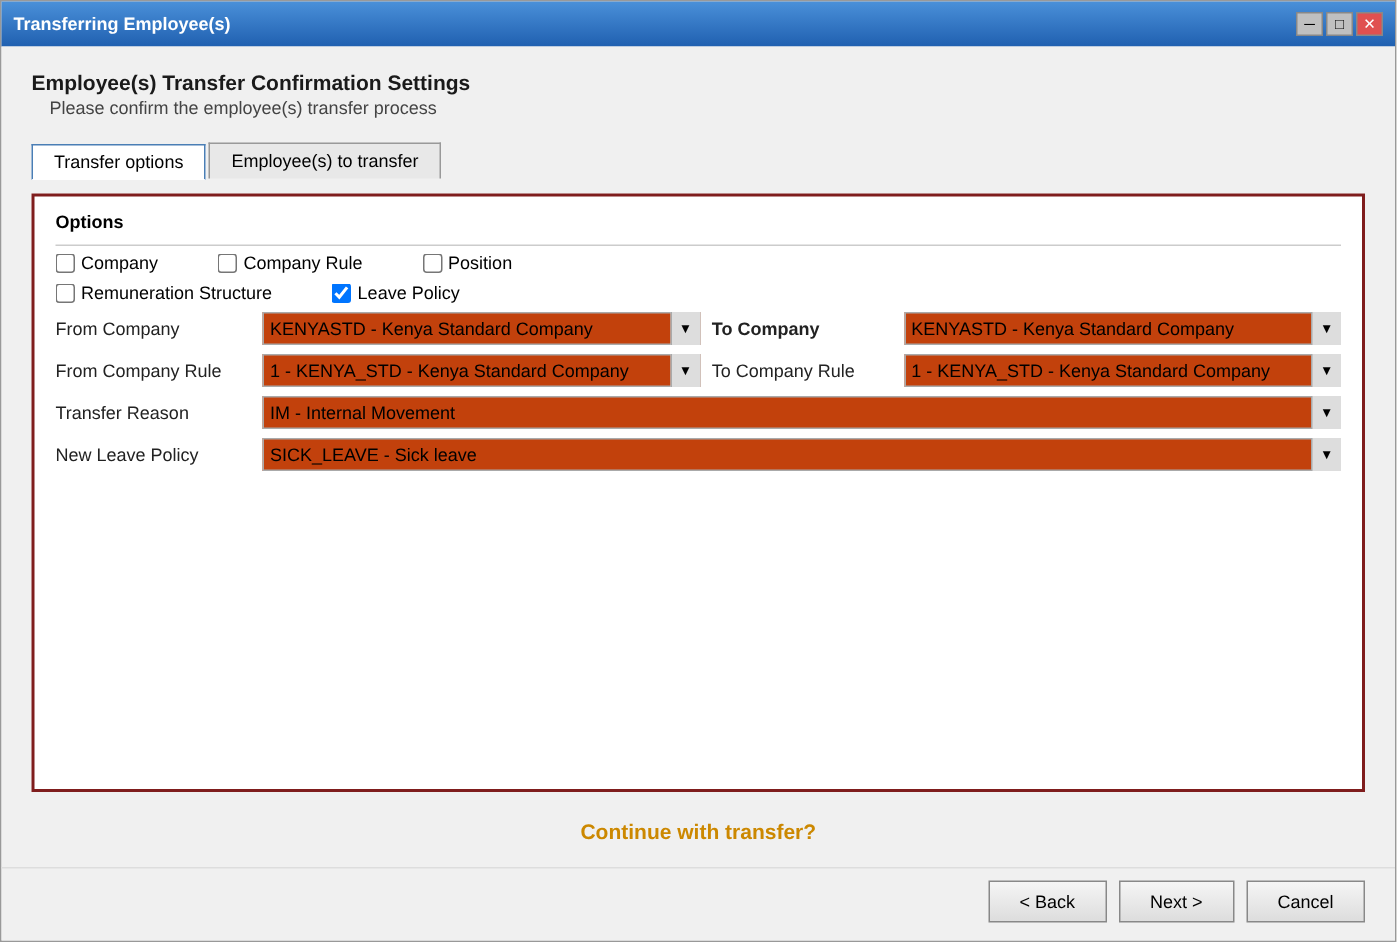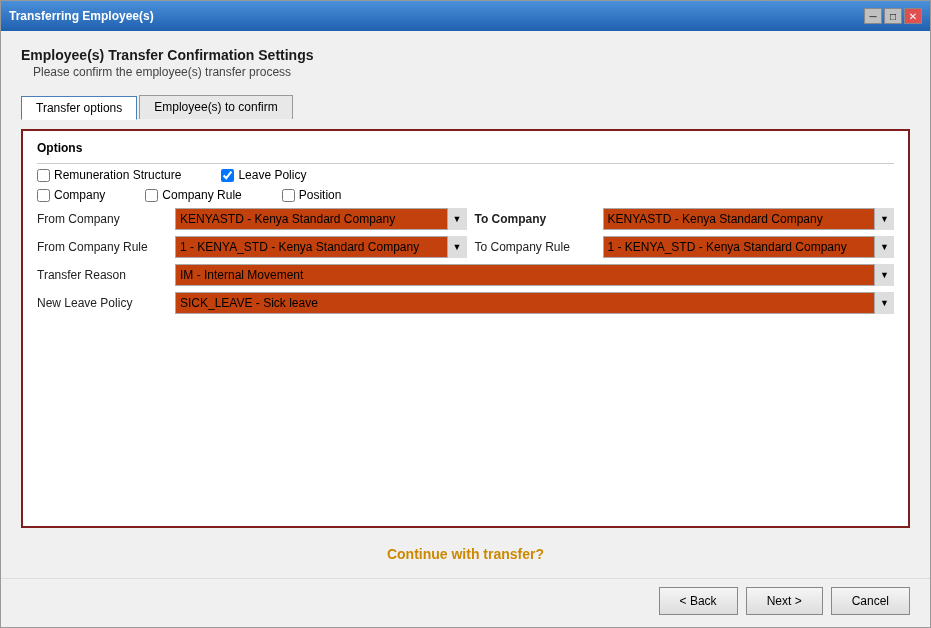--- a/index.html
+++ b/index.html
@@ -225,52 +225,52 @@
     <div>
       <div class="section-title">Employee(s) Transfer Confirmation Settings</div>
       <div class="section-subtitle">Please confirm the employee(s) transfer process</div>
     </div>
 
     <div class="tabs">
       <div class="tab active">
         <span>Transfer options</span>
       </div>
       <div class="tab">
-        <span>Employee(s) to confirm</span>
+        <span>Employee(s) to transfer</span>
       </div>
     </div>
 
     <div class="tab-content">
 
       <div class="options-header">Options</div>
       <div class="divider"></div>
 
       <div class="checkbox-row">
         <div class="checkbox-item">
           <input type="checkbox" style="">
+          <label>Company</label>
+        </div>
+        <div class="checkbox-item">
+          <input type="checkbox" style="">
+          <label>Company Rule</label>
+        </div>
+        <div class="checkbox-item">
+          <input type="checkbox" style="">
+          <label>Position</label>
+        </div>
+      </div>
+
+      <div class="checkbox-row">
+        <div class="checkbox-item">
+          <input type="checkbox" style="">
           <label>Remuneration Structure</label>
         </div>
         <div class="checkbox-item">
           <input type="checkbox" checked="" style="">
           <label>Leave Policy</label>
-        </div>
-      </div>
-
-      <div class="checkbox-row">
-        <div class="checkbox-item">
-          <input type="checkbox" style="">
-          <label>Company</label>
-        </div>
-        <div class="checkbox-item">
-          <input type="checkbox" style="">
-          <label>Company Rule</label>
-        </div>
-        <div class="checkbox-item">
-          <input type="checkbox" style="">
-          <label>Position</label>
         </div>
       </div>
 
       <div class="form-rows">
 
         <div class="form-row">
           <span class="form-label">From Company</span>
           <div class="select-wrapper">
             <select>
               <option value="KENYASTD - Kenya Standard Company">KENYASTD - Kenya Standard Company</option>

